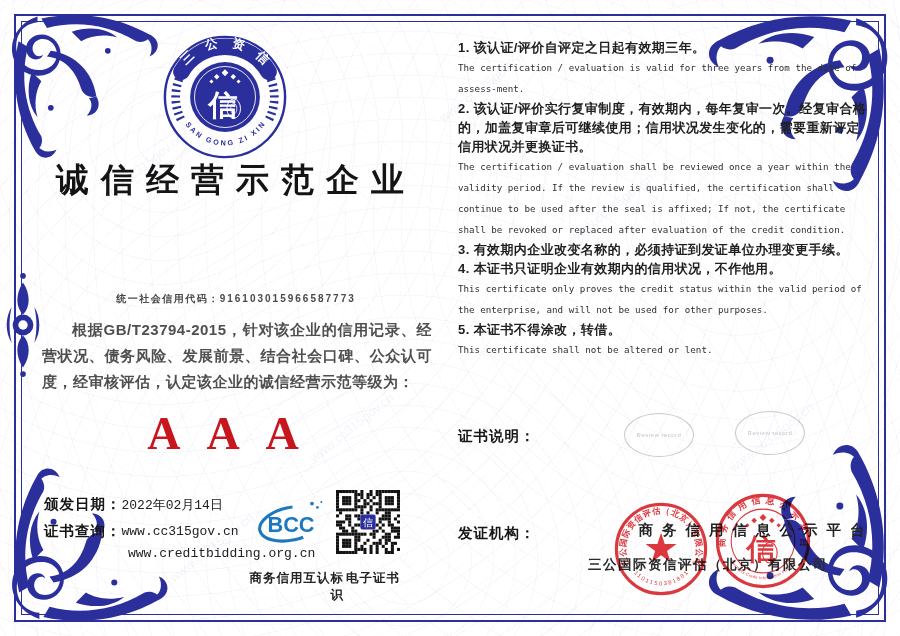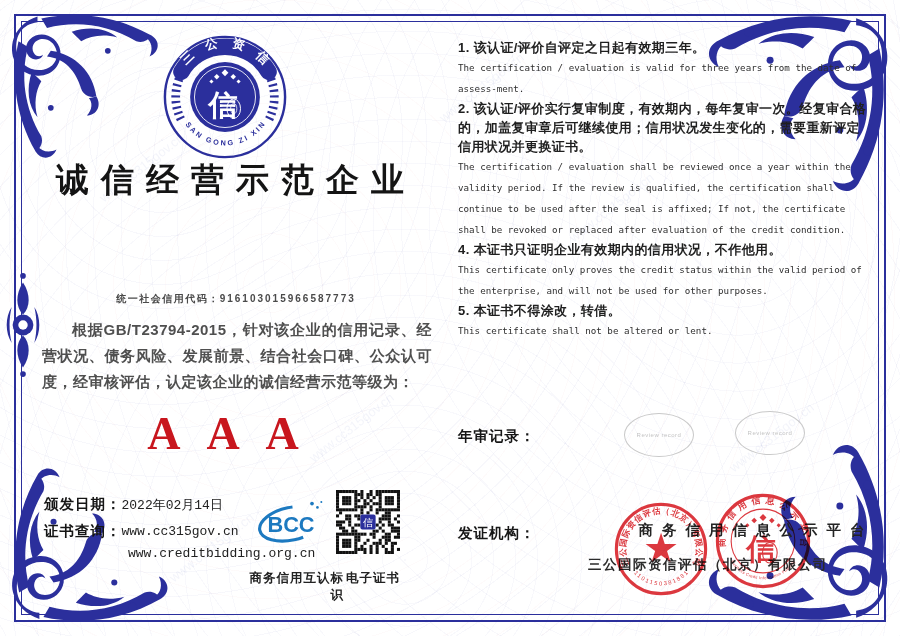--- a/index.html
+++ b/index.html
@@ -404,32 +404,33 @@
   <div class="abs notes" style="left:458px;top:38px">
     <div>
       <div class="note-zh">1. 该认证/评价自评定之日起有效期三年。</div>
       <div class="note-en">The certification / evaluation is valid for three years from the date of assess-ment.</div>
     </div>
     <div>
       <div class="note-zh">2. 该认证/评价实行复审制度，有效期内，每年复审一次。经复审合格的，加盖复审章后可继续使用；信用状况发生变化的，需要重新评定信用状况并更换证书。</div>
       <div class="note-en">The certification / evaluation shall be reviewed once a year within the validity period. If the review is qualified,  the certification shall continue to be used after the seal is affixed; If not, the certificate shall be revoked or replaced after evaluation of the credit condition.</div>
     </div>
     <div>
+      <div class="note-zh">3. 有效期内企业改变名称的，必须持证到发证单位办理变更手续。</div>
     </div>
     <div>
       <div class="note-zh">4. 本证书只证明企业有效期内的信用状况，不作他用。</div>
       <div class="note-en">This certificate only proves the credit status within the valid period of the enterprise, and will not be used for other purposes.</div>
     </div>
     <div>
       <div class="note-zh">5. 本证书不得涂改，转借。</div>
       <div class="note-en">This certificate shall not be altered or lent.</div>
     </div>
   </div>
 
-  <div class="abs section-label" style="left:458px;top:427px">年审记录：</div>
+  <div class="abs section-label" style="left:458px;top:427px">证书说明：</div>
 
   <div class="stamp-ellipse" style="left:624px;top:413px;width:68px;height:42px">
     <span>Review record</span>
   </div>
   <div class="stamp-ellipse" style="left:735px;top:411px;width:68px;height:42px">
     <span>Review record</span>
   </div>
 
   <div class="abs section-label" style="left:458px;top:524px">发证机构：</div>
 

